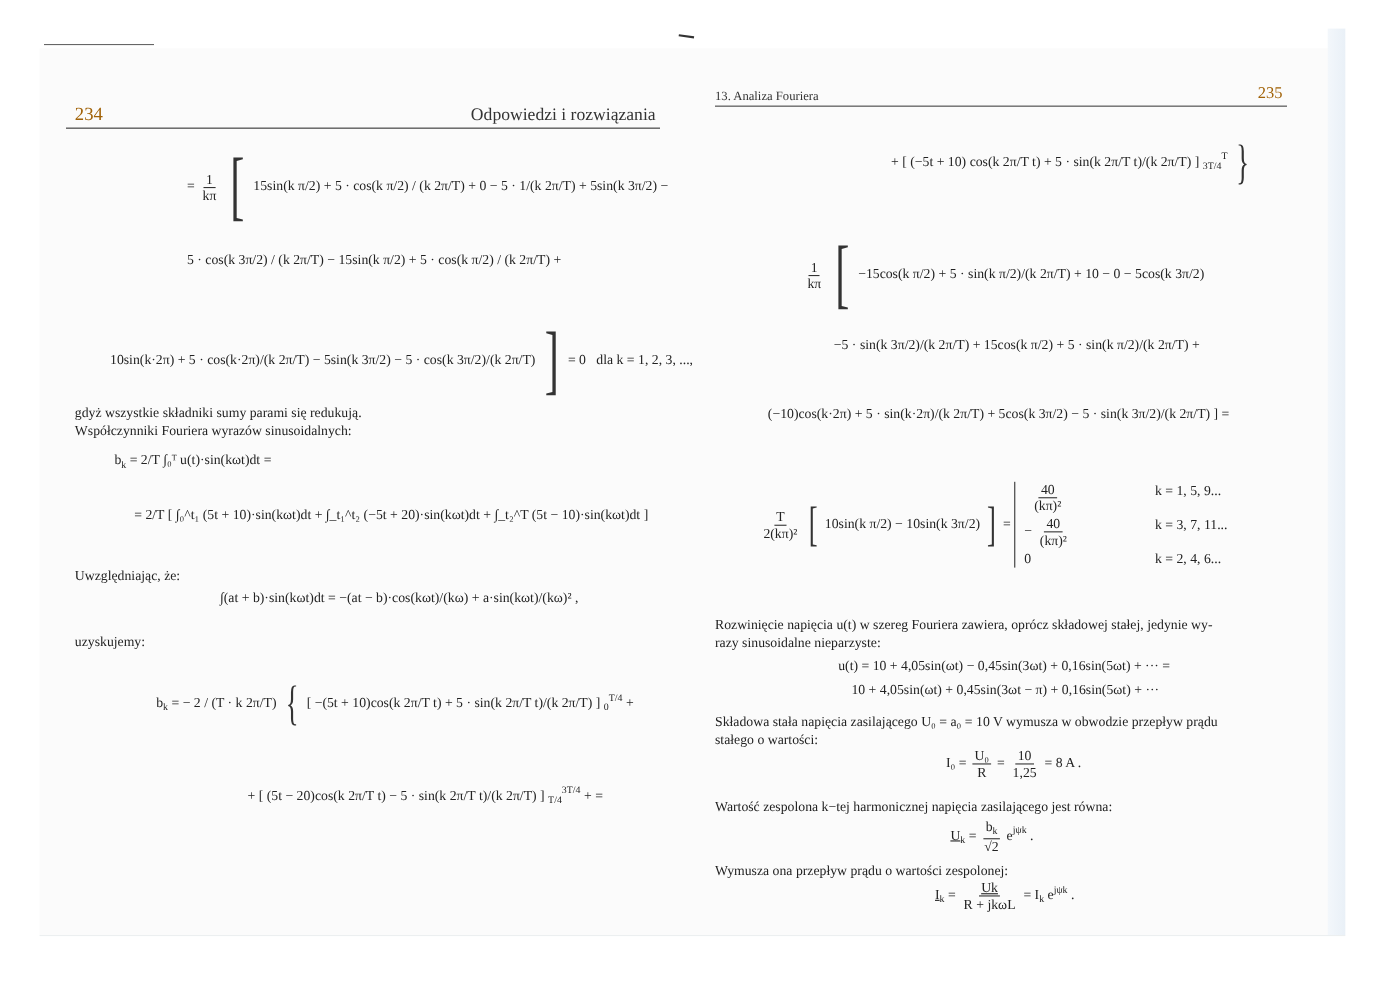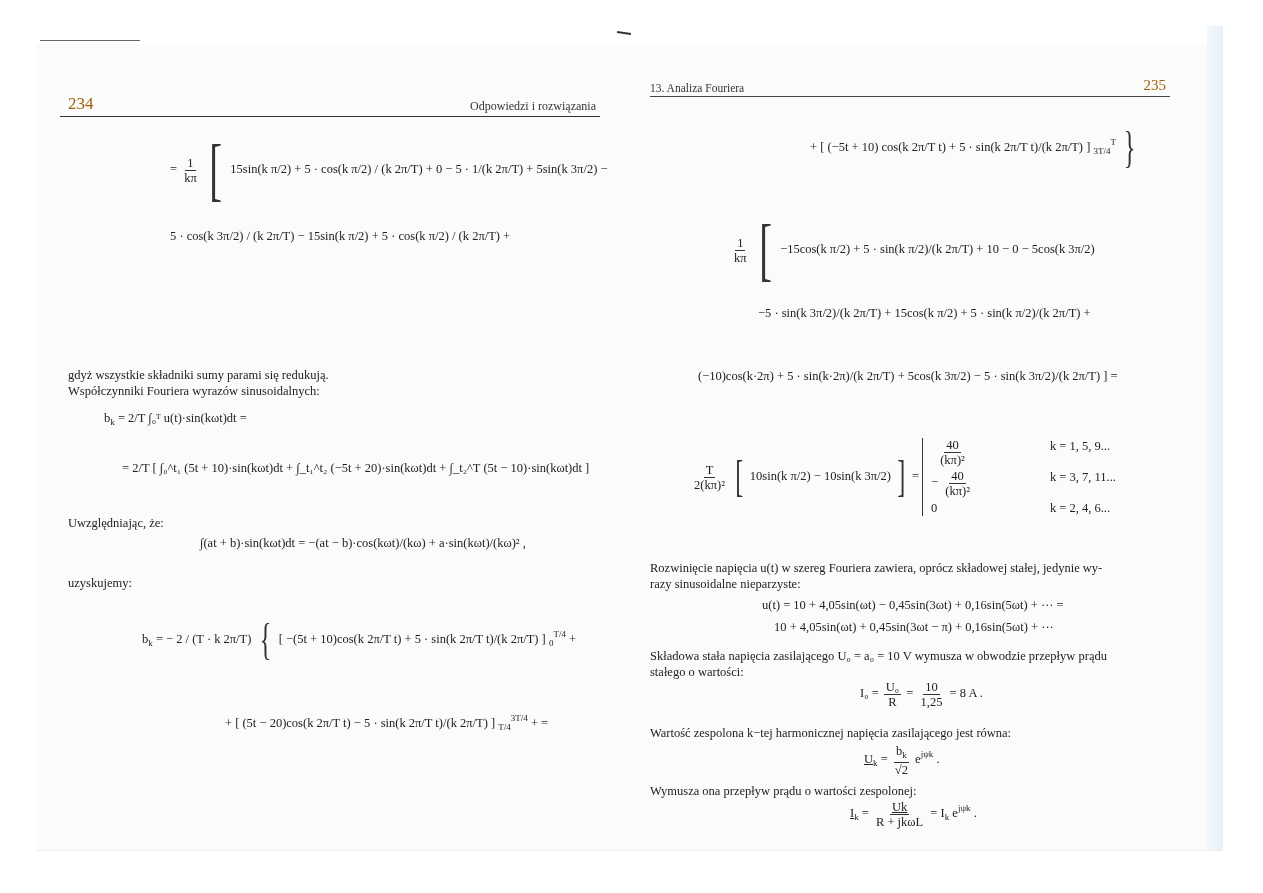--- a/index.html
+++ b/index.html
@@ -21,21 +21,21 @@
   .top-scratch { position:absolute; left:40px; top:40px; width:100px; height:1px; background:#666; }
   .gutter-mark { position:absolute; left:617px; top:32px; width:14px; height:2px; background:#333; transform:rotate(8deg); }
 
   .page { position:absolute; top:0; height:629px; }
   .page.left  { left:60px;  width:540px; }
   .page.right { left:650px; width:520px; }
 
   .runhead { position:absolute; top:92px; left:0; right:0; height:24px; border-bottom:1.5px solid #333; }
   .page.right .runhead { top:76px; height:20px; border-bottom:1.2px solid #444; }
   .pno { position:absolute; bottom:2px; font-size:17px; color:#a16207; }
-  .rtitle { position:absolute; bottom:2px; font-size:12px; color:#333; }
+  .rtitle { position:absolute; bottom:2px; font-size:16px; color:#333; }
   .page.left .pno { left:8px; }
   .page.left .rtitle { right:4px; }
   .page.right .pno { right:4px; font-size:15px; }
   .page.right .rtitle { left:0; font-size:11.5px; }
 
   .blk { position:absolute; font-size:13px; line-height:16px; white-space:nowrap; }
   .txt { font-size:12.5px; }
   .eq  { font-size:12.5px; font-style:normal; }
   .mi { display:inline-flex; flex-direction:column; align-items:center; vertical-align:middle; margin:0 2px; }
   .mi .num { border-bottom:1px solid #333; padding:0 2px; line-height:14px; }
@@ -66,20 +66,26 @@
     <span class="mi">
       <span class="num">1</span>
       <span class="den">kπ</span>
     </span>
     <span class="brk big">[</span>
     <span>15sin(k π/2) + 5 · cos(k π/2) / (k 2π/T) + 0 − 5 · 1/(k 2π/T) + 5sin(k 3π/2) −</span>
   </div>
   <div class="blk eq" style="left:110px; top:228px;">
     <span>5 · cos(k 3π/2) / (k 2π/T) − 15sin(k π/2) + 5 · cos(k π/2) / (k 2π/T) +</span>
   </div>
+  <div class="blk eq" style="left:40px; top:298px;">
+    <span>10sin(k·2π) + 5 · cos(k·2π)/(k 2π/T) − 5sin(k 3π/2) − 5 · cos(k 3π/2)/(k 2π/T)</span>
+    <span class="brk big">]</span>
+    <span>= 0</span>
+    &nbsp;&nbsp;<span>dla k = 1, 2, 3, ...,</span>
+  </div>
 
   <div class="blk txt" style="left:8px; top:367px;">gdyż wszystkie składniki sumy parami się redukują.</div>
   <div class="blk txt" style="left:8px; top:383px;">Współczynniki Fouriera wyrazów sinusoidalnych:</div>
 
   <div class="blk eq" style="left:44px; top:410px;">
     <span>b</span><span class="sub">k</span>
     <span>= 2/T ∫₀ᵀ u(t)·sin(kωt)dt =</span>
   </div>
   <div class="blk eq" style="left:62px; top:460px;">
     <span>= 2/T [ ∫₀^t₁ (5t + 10)·sin(kωt)dt + ∫_t₁^t₂ (−5t + 20)·sin(kωt)dt + ∫_t₂^T (5t − 10)·sin(kωt)dt ]</span>

